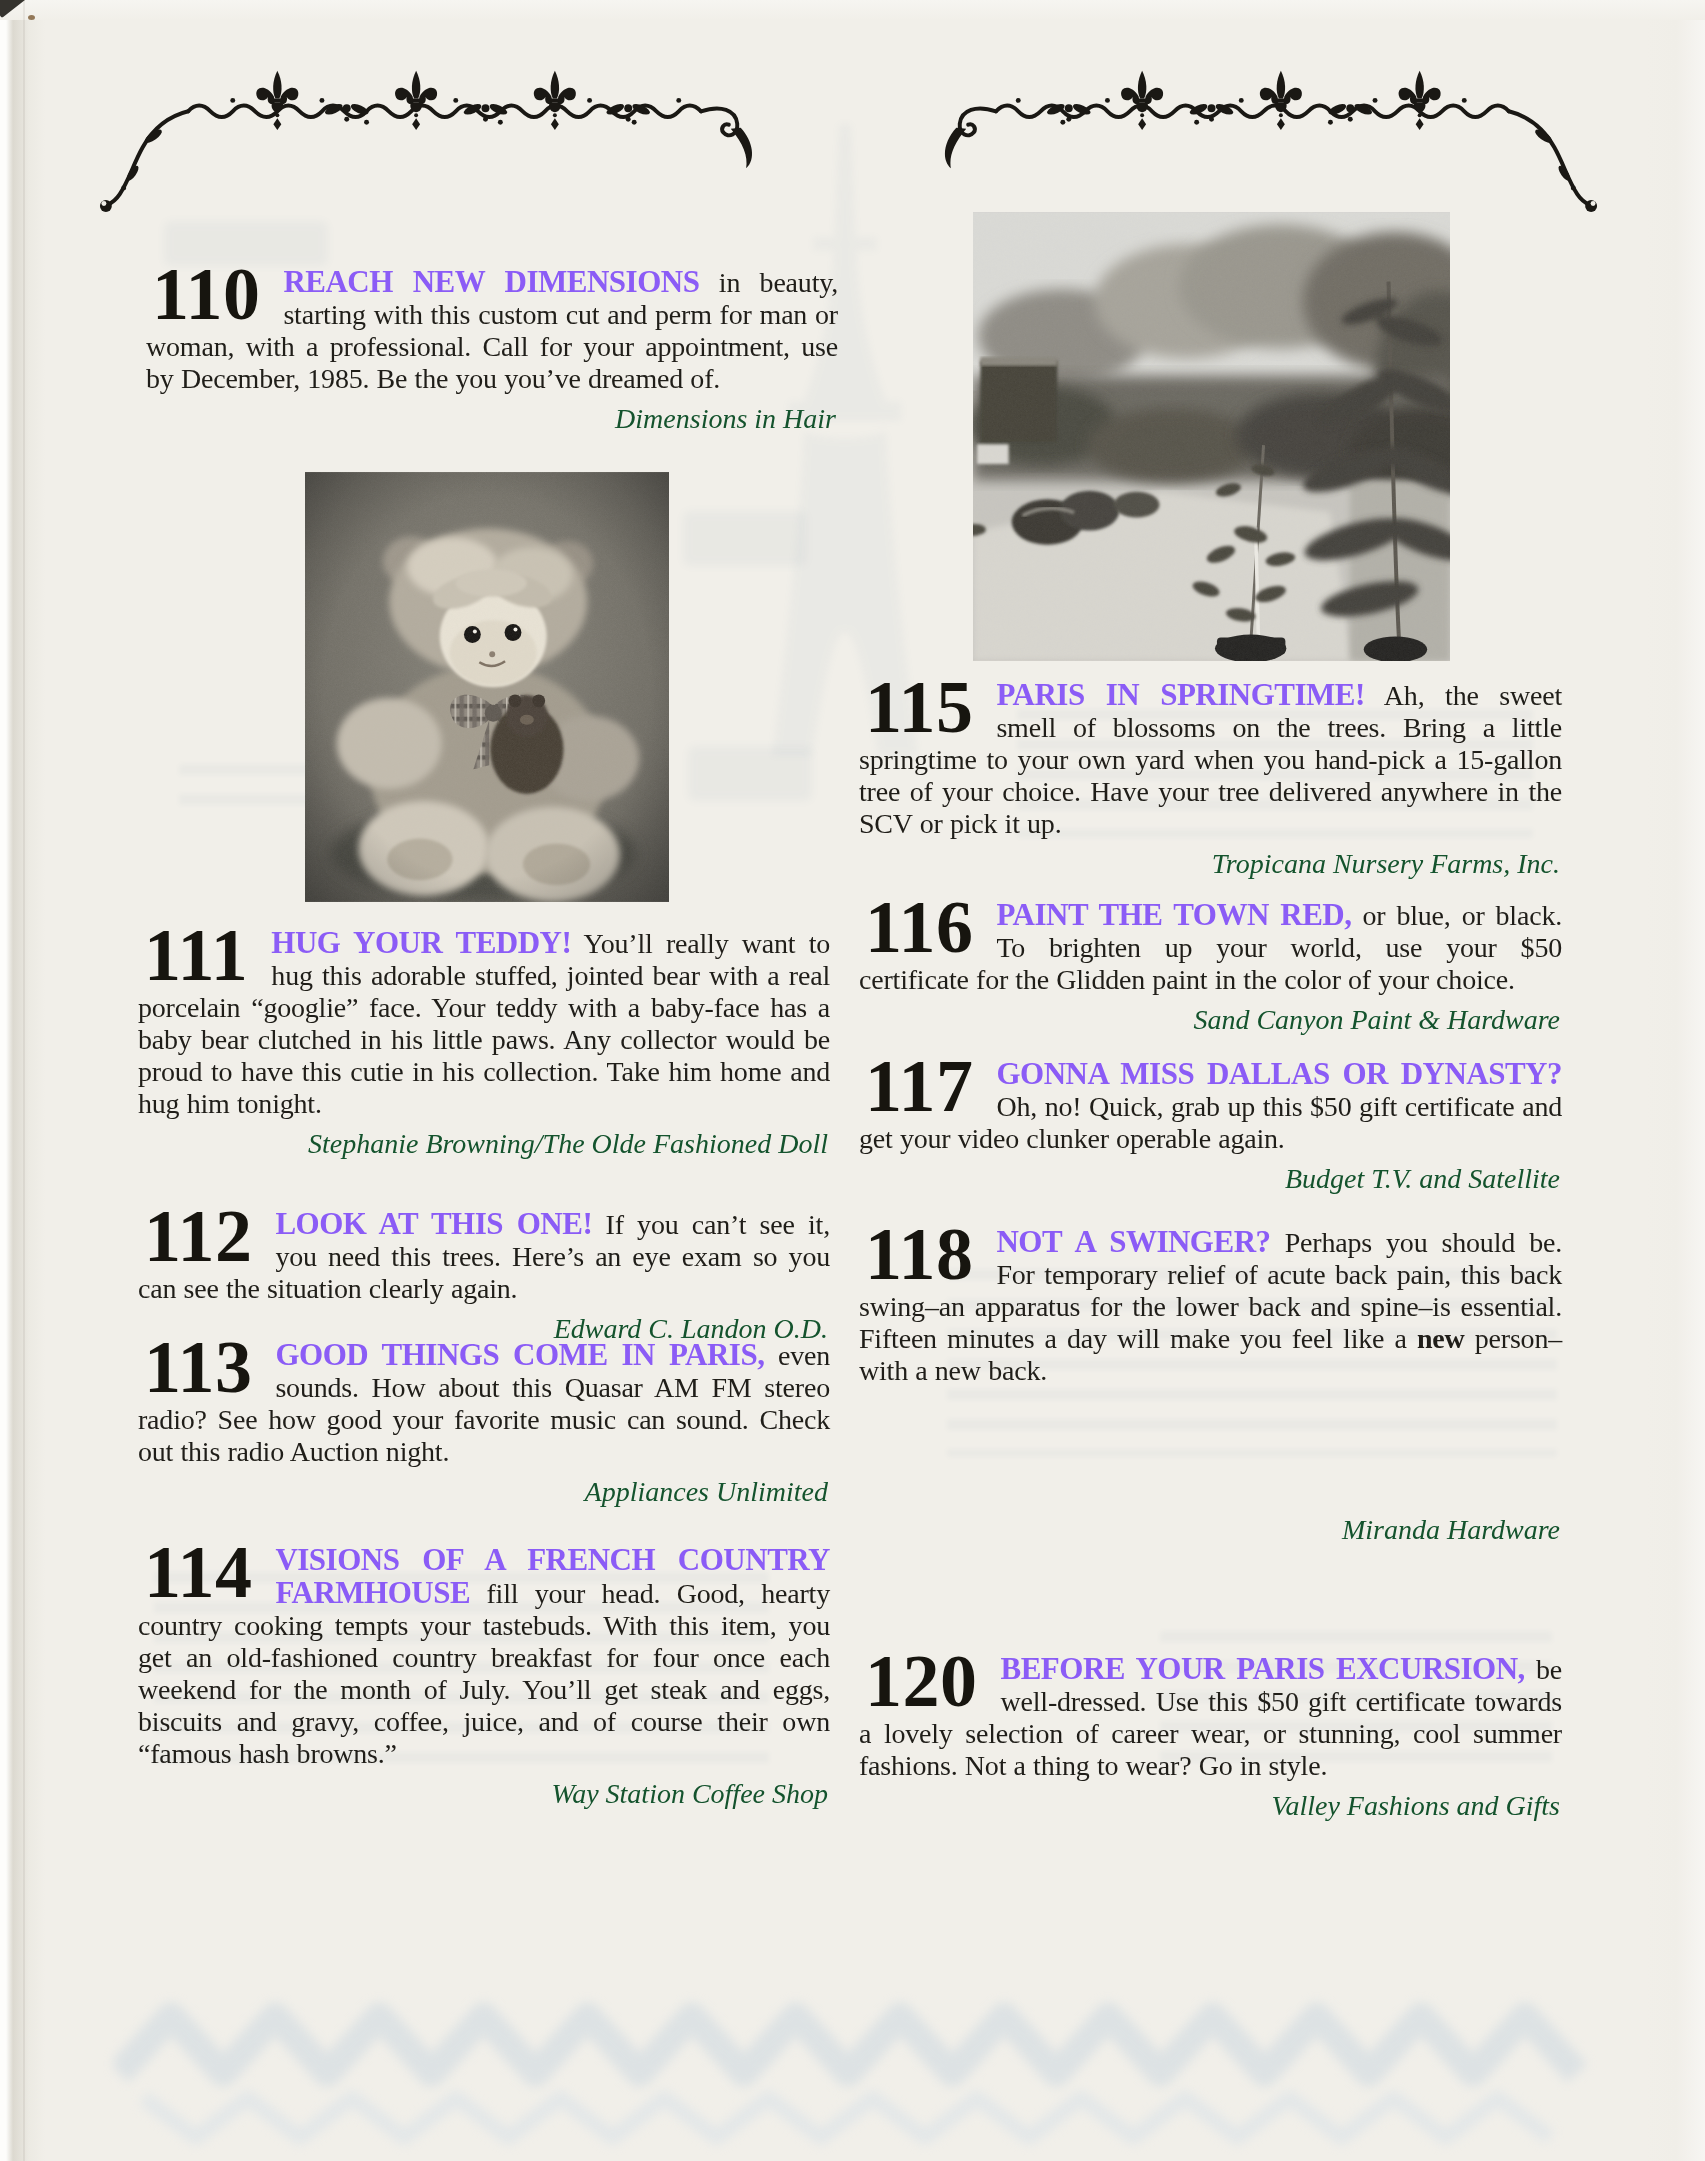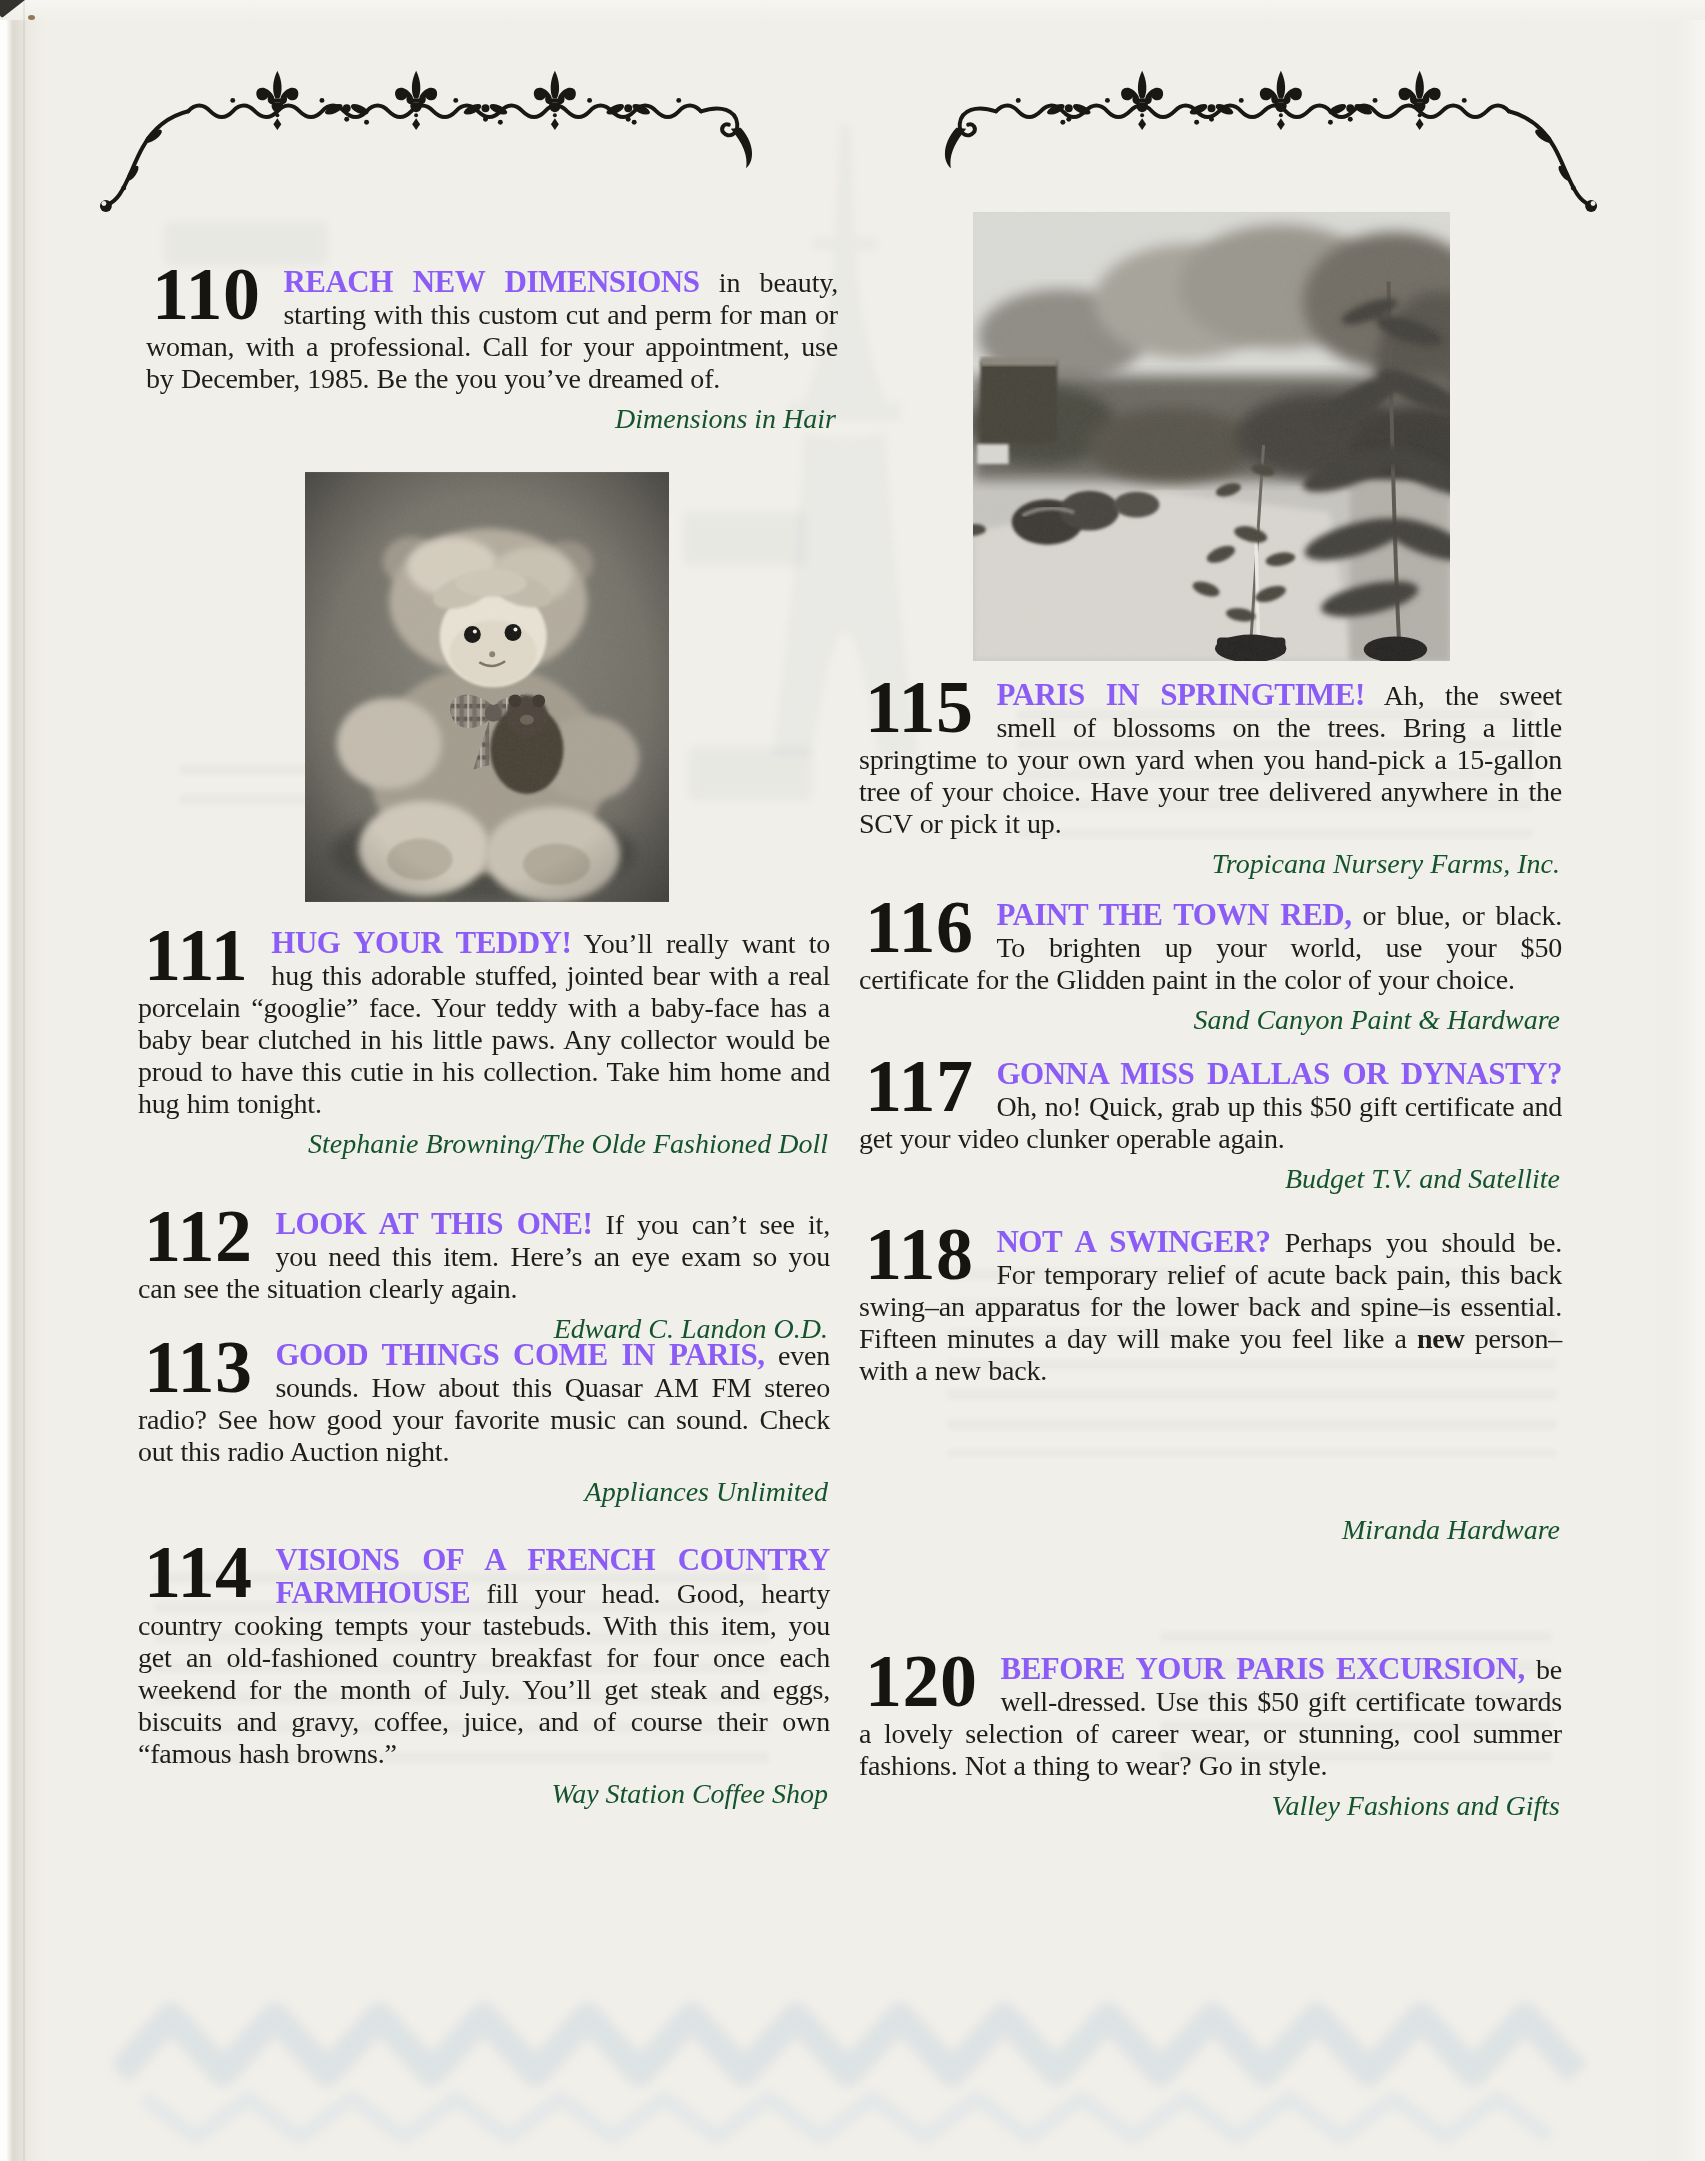--- a/index.html
+++ b/index.html
@@ -318,21 +318,21 @@
   <p class="body"><span class="num">110</span><b class="hl">REACH NEW DIMENSIONS</b><span> in beauty, starting with this custom cut and perm for man or woman, with a professional. Call for your appointment, use by December, 1985. Be the you you’ve dreamed of.</span></p>
   <p class="attr">Dimensions in Hair</p>
 </article>
 
 <article class="item" style="left:138px;top:927px;width:692px;">
   <p class="body"><span class="num">111</span><b class="hl">HUG YOUR TEDDY!</b><span> You’ll really want to hug this adorable stuffed, jointed bear with a real porcelain “googlie” face. Your teddy with a baby-face has a baby bear clutched in his little paws. Any collector would be proud to have this cutie in his collection. Take him home and hug him tonight.</span></p>
   <p class="attr">Stephanie Browning/The Olde Fashioned Doll</p>
 </article>
 
 <article class="item" style="left:138px;top:1208px;width:692px;">
-  <p class="body"><span class="num">112</span><b class="hl">LOOK AT THIS ONE!</b><span> If you can’t see it, you need this item. Here’s an eye exam so you can see the situation clearly again.</span></p>
+  <p class="body"><span class="num">112</span><b class="hl">LOOK AT THIS ONE!</b><span> If you can’t see it, you need this trees. Here’s an eye exam so you can see the situation clearly again.</span></p>
   <p class="attr">Edward C. Landon O.D.</p>
 </article>
 
 <article class="item" style="left:138px;top:1339px;width:692px;">
   <p class="body"><span class="num">113</span><b class="hl">GOOD THINGS COME IN PARIS,</b><span> even sounds. How about this Quasar AM FM stereo radio? See how good your favorite music can sound. Check out this radio Auction night.</span></p>
   <p class="attr">Appliances Unlimited</p>
 </article>
 
 <article class="item" style="left:138px;top:1544px;width:692px;">
   <p class="body"><span class="num">114</span><b class="hl">VISIONS OF A FRENCH COUNTRY FARMHOUSE</b><span> fill your head. Good, hearty country cooking tempts your tastebuds. With this item, you get an old-fashioned country breakfast for four once each weekend for the month of July. You’ll get steak and eggs, biscuits and gravy, coffee, juice, and of course their own “famous hash browns.”</span></p>

